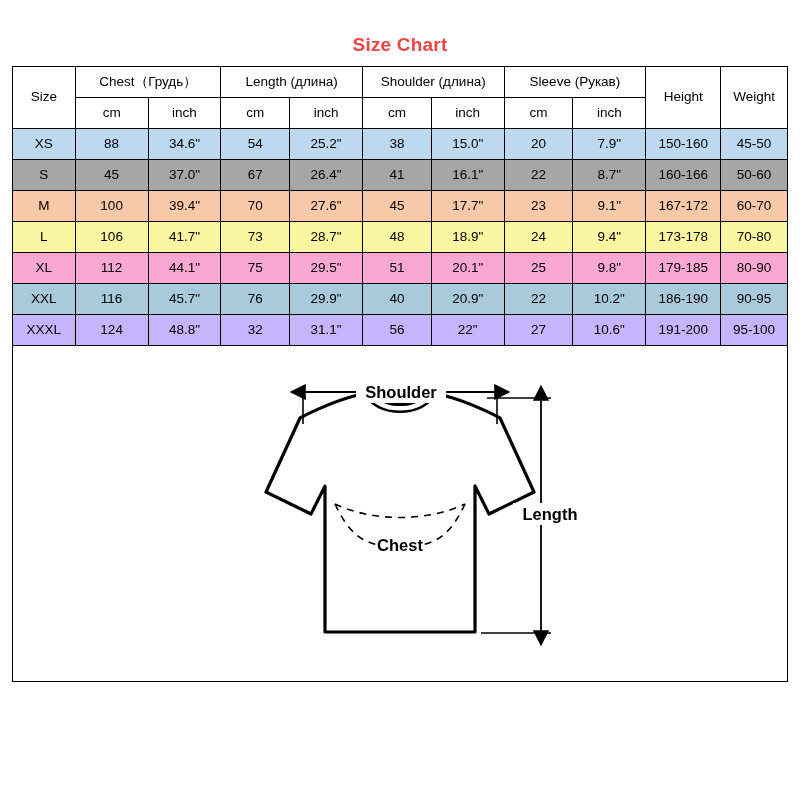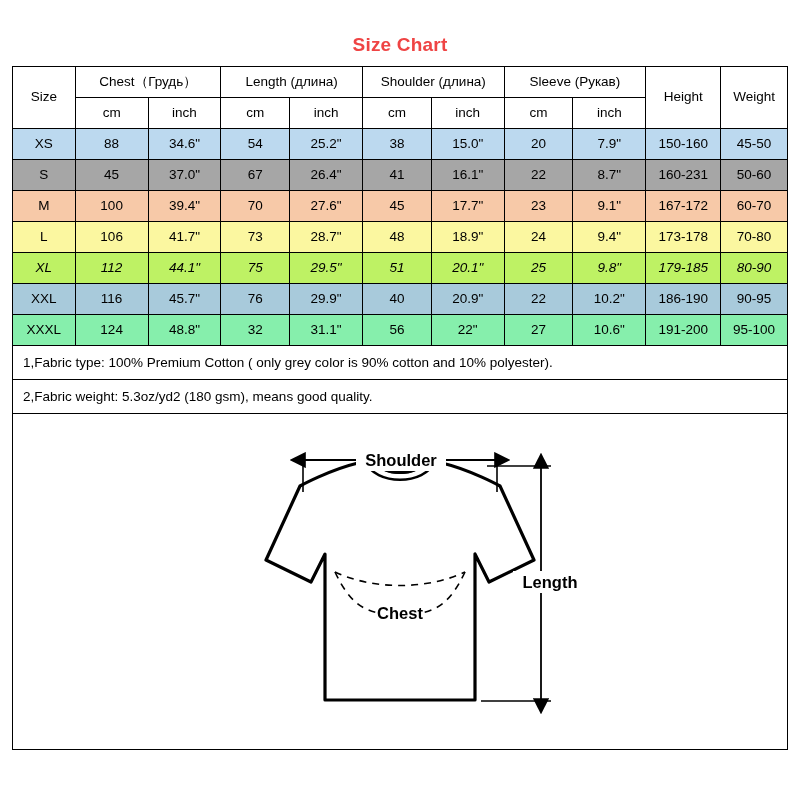--- a/index.html
+++ b/index.html
@@ -159,21 +159,21 @@
         <tr style="background: rgb(166, 166, 166);">
           <td class="sizecell">S</td>
           <td>45</td>
           <td>37.0"</td>
           <td>67</td>
           <td>26.4"</td>
           <td>41</td>
           <td>16.1"</td>
           <td>22</td>
           <td>8.7"</td>
-          <td>160-231</td>
+          <td>160-166</td>
           <td>50-60</td>
         </tr>
         <tr style="background: rgb(247, 201, 168);">
           <td class="sizecell">M</td>
           <td>100</td>
           <td>39.4"</td>
           <td>70</td>
           <td>27.6"</td>
           <td>45</td>
           <td>17.7"</td>
@@ -188,21 +188,21 @@
           <td>41.7"</td>
           <td>73</td>
           <td>28.7"</td>
           <td>48</td>
           <td>18.9"</td>
           <td>24</td>
           <td>9.4"</td>
           <td>173-178</td>
           <td>70-80</td>
         </tr>
-        <tr style="background: #bef264; font-style: italic;">
+        <tr style="background: #f9a8d4;">
           <td class="sizecell">XL</td>
           <td>112</td>
           <td>44.1"</td>
           <td>75</td>
           <td>29.5"</td>
           <td>51</td>
           <td>20.1"</td>
           <td>25</td>
           <td>9.8"</td>
           <td>179-185</td>
@@ -214,40 +214,36 @@
           <td>45.7"</td>
           <td>76</td>
           <td>29.9"</td>
           <td>40</td>
           <td>20.9"</td>
           <td>22</td>
           <td>10.2"</td>
           <td>186-190</td>
           <td>90-95</td>
         </tr>
-        <tr style="background: #86efac;">
+        <tr style="background: #c4b5fd;">
           <td class="sizecell">XXXL</td>
           <td>124</td>
           <td>48.8"</td>
           <td>32</td>
           <td>31.1"</td>
           <td>56</td>
           <td>22"</td>
           <td>27</td>
           <td>10.6"</td>
           <td>191-200</td>
           <td>95-100</td>
         </tr>
       </tbody>
   </table>
 
-  <div class="notes">
-    <div class="note">1,Fabric type: 100% Premium Cotton ( only grey color is 90% cotton and 10% polyester).</div>
-    <div class="note">2,Fabric weight: 5.3oz/yd2 (180 gsm), means good quality.</div>
-  </div>
 
   <div class="figure-box">
     <svg width="774" height="334" viewBox="0 0 774 334">
       <defs>
         <marker id="arrL" markerWidth="9" markerHeight="9" refX="8" refY="4.5" orient="auto">
           <path d="M9,0 L9,9 L0,4.5 z" fill="#000"></path>
         </marker>
         <marker id="arrR" markerWidth="9" markerHeight="9" refX="1" refY="4.5" orient="auto">
           <path d="M0,0 L0,9 L9,4.5 z" fill="#000"></path>
         </marker>

